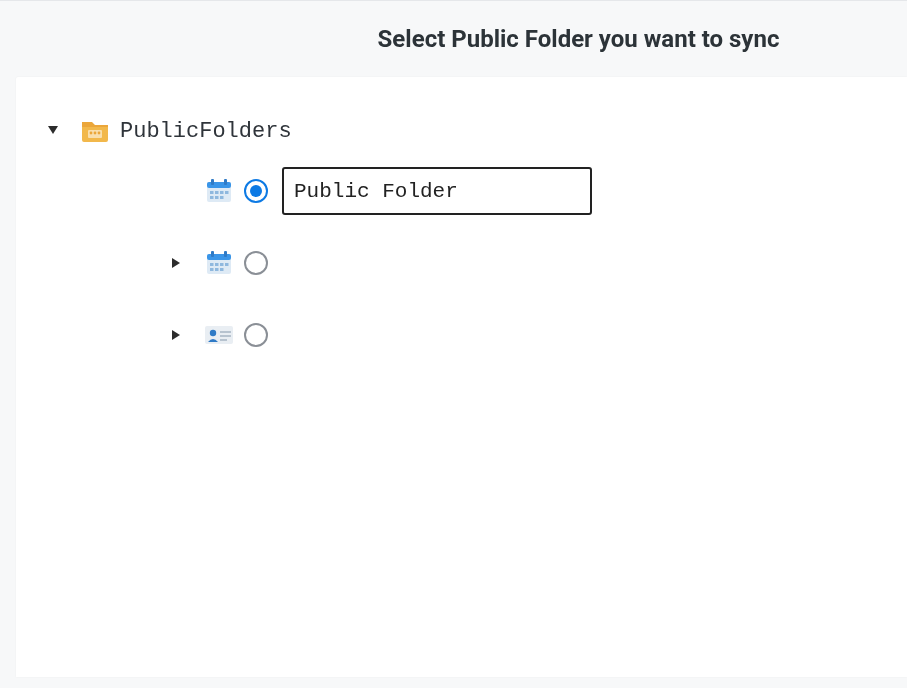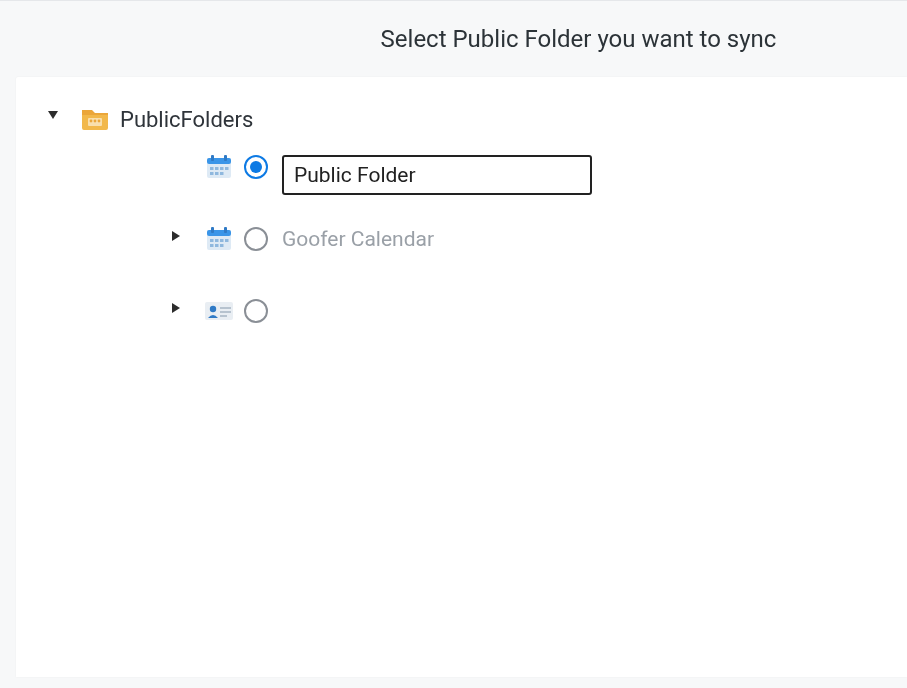--- a/index.html
+++ b/index.html
@@ -10,37 +10,39 @@
       height: 688px;
       overflow: hidden;
     }
     .header {
       padding: 24px 0 20px 0;
       text-align: center;
       border-top: 1px solid #e5e7ea;
     }
     .header h1 {
       font-size: 24px;
-      font-weight: 400;
+      font-weight: 700;
       color: #2c3338;
       margin-left: 250px;
     }
     .panel {
       background: #ffffff;
       margin: 4px 0 0 16px;
       height: 600px;
       padding: 30px 0 0 0;
       border-top-left-radius: 2px;
       box-shadow: 0 0 2px rgba(0,0,0,0.06);
     }
     .tree { }
     .tree-row {
       display: flex;
+      align-items: center;
       height: 48px;
       padding-left: 0;
+      font-family: Liberation Mono, monospace;
     }
     .indent-0 { padding-left: 28px; }
     .indent-1 { padding-left: 90px; }
     .indent-2 { padding-left: 152px; }
     .row-large { height: 72px; }
 
     .toggle {
       width: 18px;
       height: 18px;
       display: inline-flex;
@@ -100,21 +102,21 @@
     .label.root { color: #2f343a; font-size: 22px; }
 
     .edit-input {
       font-size: 21px;
       font-family: inherit;
       color: #222;
       border: 2px solid #222;
       border-radius: 3px;
       padding: 6px 10px;
       width: 310px;
-      height: 40px;
+      height: 48px;
       outline: none;
     }
   </style>
 </head>
 <body>
 
 <div class="header">
   <h1>Select Public Folder you want to sync</h1>
 </div>
 
@@ -177,21 +179,20 @@
           <rect x="5" y="13" width="3.5" height="3" fill="#8fb8de"></rect>
           <rect x="10" y="13" width="3.5" height="3" fill="#8fb8de"></rect>
           <rect x="15" y="13" width="3.5" height="3" fill="#8fb8de"></rect>
           <rect x="20" y="13" width="3.5" height="3" fill="#8fb8de"></rect>
           <rect x="5" y="18" width="3.5" height="3" fill="#8fb8de"></rect>
           <rect x="10" y="18" width="3.5" height="3" fill="#8fb8de"></rect>
           <rect x="15" y="18" width="3.5" height="3" fill="#8fb8de"></rect>
         </svg>
       </span>
       <span class="radio"></span>
-      <span class="label">Goofer Calendar</span>
     </div>
 
 
     <div class="tree-row indent-2 row-large">
       <span class="toggle">
         <svg width="10" height="10" viewBox="0 0 10 10">
             <polygon points="0,0 8,5 0,10" fill="#2c2c2c"></polygon>
           </svg>
       </span>
       <span class="icon contacts-icon">

